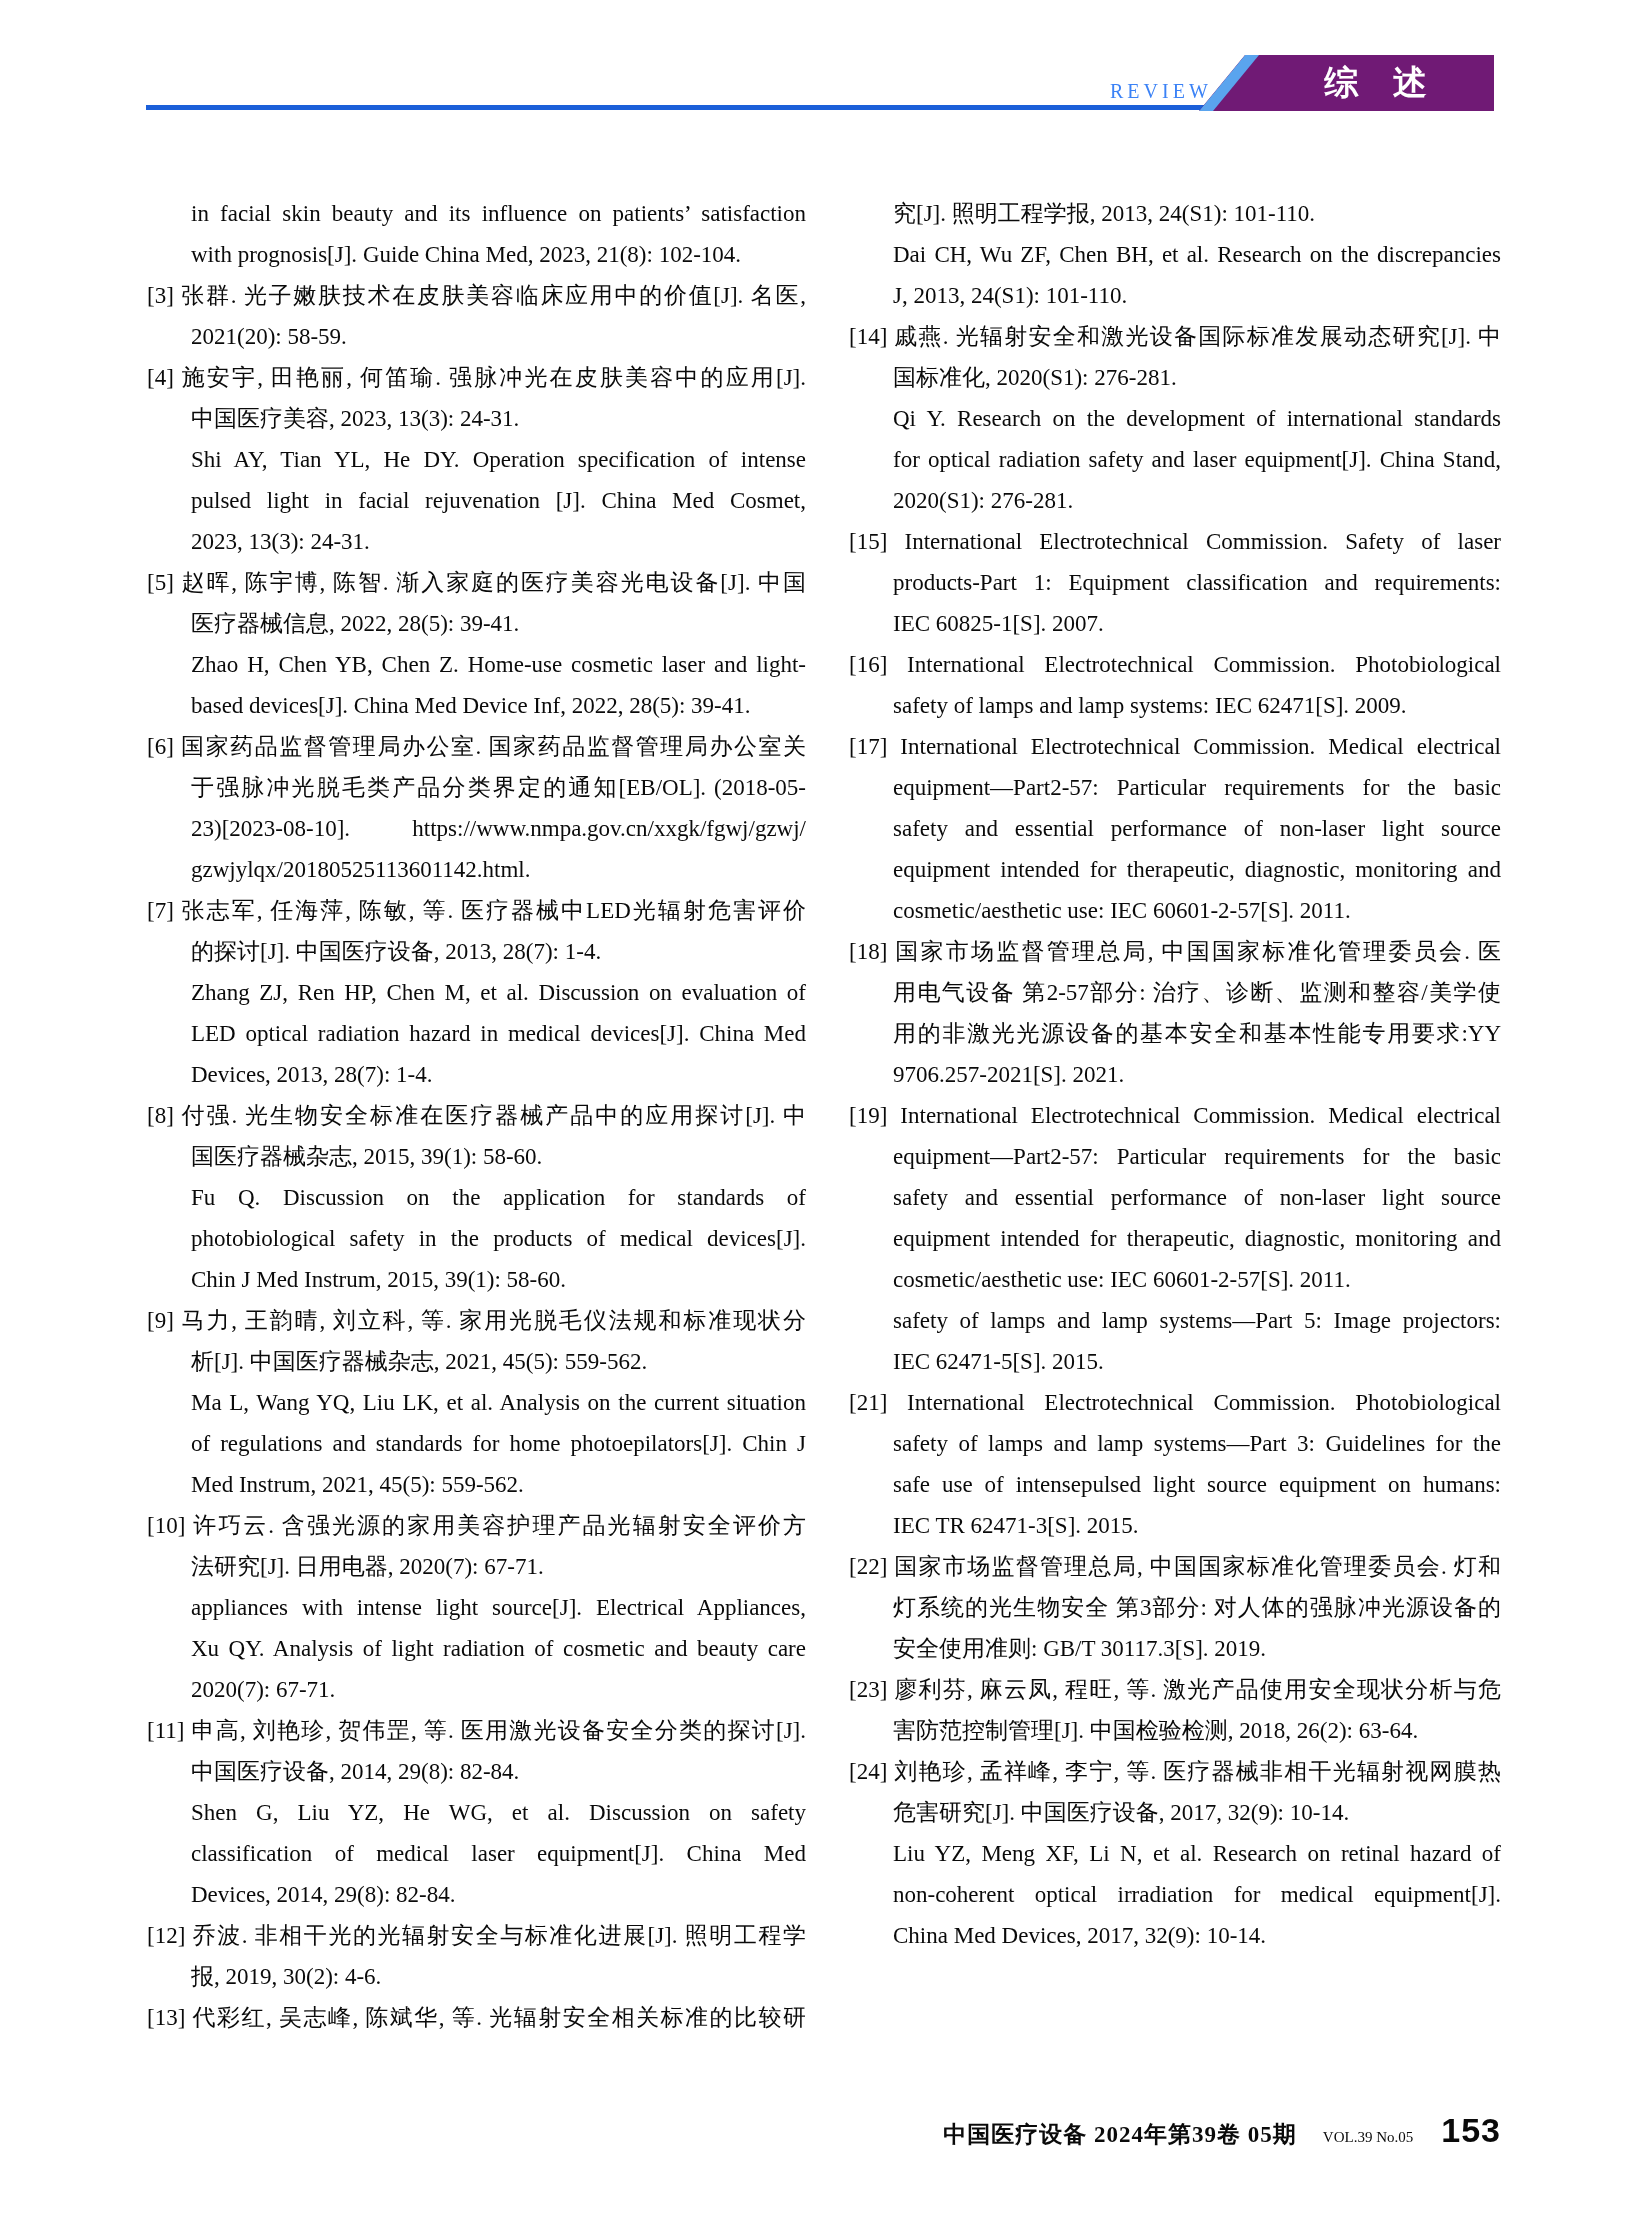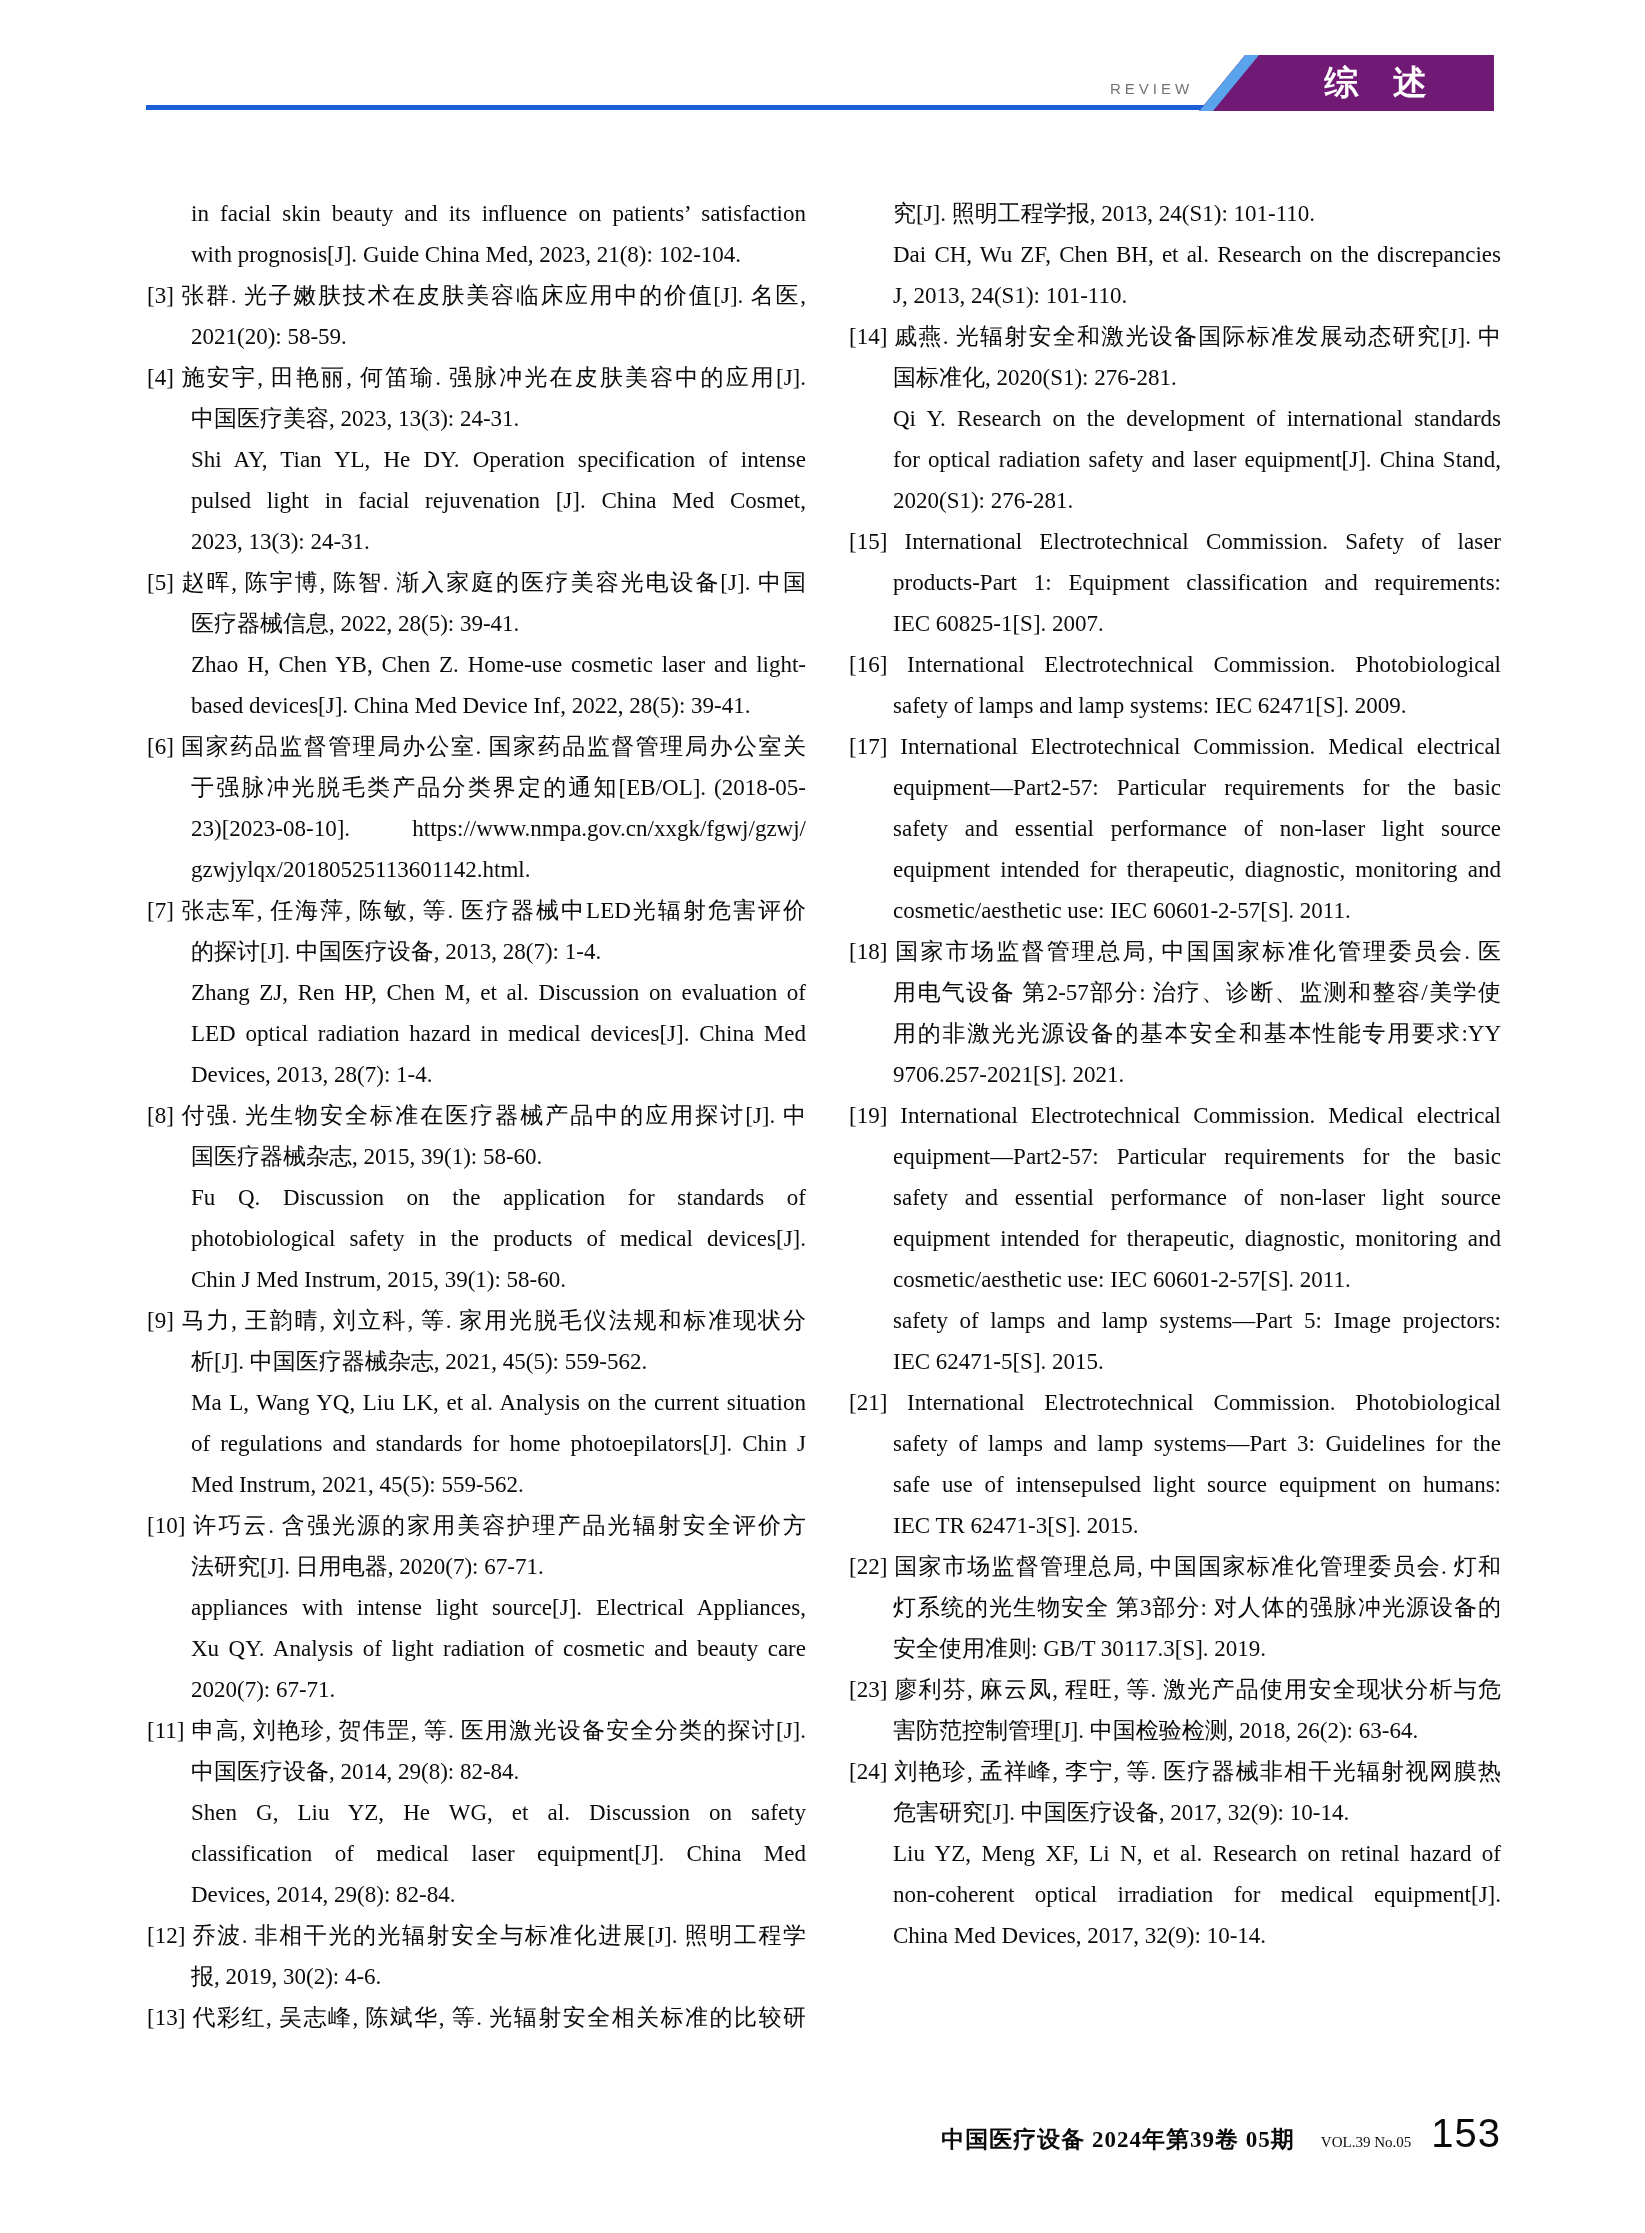--- a/index.html
+++ b/index.html
@@ -5,22 +5,22 @@
   html,body { margin:0; padding:0; background:#e8e8e8; }
   .page {
     position:relative; width:1646px; height:2234px; margin:0 auto;
     background:#ffffff; overflow:hidden;
     font-family:"Liberation Serif","DejaVu Serif",serif; color:#0a0a0a;
   }
   
   .hdr-rule { position:absolute; left:146px; top:105px; width:1347px; height:5px; background:#1b5fd9; }
   .review-label {
     position:absolute; left:1110px; top:80px;
-    font-family:Liberation Sans, sans-serif;
-    font-size:15px; letter-spacing:4px; color:#737373;
+    font-family:Liberation Serif, serif;
+    font-size:20px; letter-spacing:4px; color:#3b82f6;
   }
   .banner {
     position:absolute; left:1199px; top:55px; width:295px; height:56px;
     background:#701a75;
     -webkit-clip-path:polygon(46px 0, 100% 0, 100% 100%, 0 100%);
     clip-path:polygon(46px 0, 100% 0, 100% 100%, 0 100%);
   }
   .banner-stripe {
     position:absolute; left:0; top:0; width:70px; height:56px;
     background:#5aa4ee;
@@ -45,21 +45,21 @@
   .it { }
   
   .footer {
     position:absolute; top:2111px; right:145px;
     display:flex; align-items:baseline;
   }
   .f-cn { font-size:23px; font-weight:bold; letter-spacing:1px; }
   .f-en { font-size:15px; margin-left:26px; }
   .f-page {
     font-family:"Liberation Sans","DejaVu Sans",sans-serif;
-    font-size:40px; font-weight:normal; margin-left:20px; letter-spacing:1px;
+    font-size:34px; font-weight:bold; margin-left:28px; letter-spacing:1px;
   }
 </style>
 </head>
 <body>
 
 <div class="page">
 
   <div class="hdr-rule"></div>
   <div class="review-label">REVIEW</div>
   <div class="banner">

